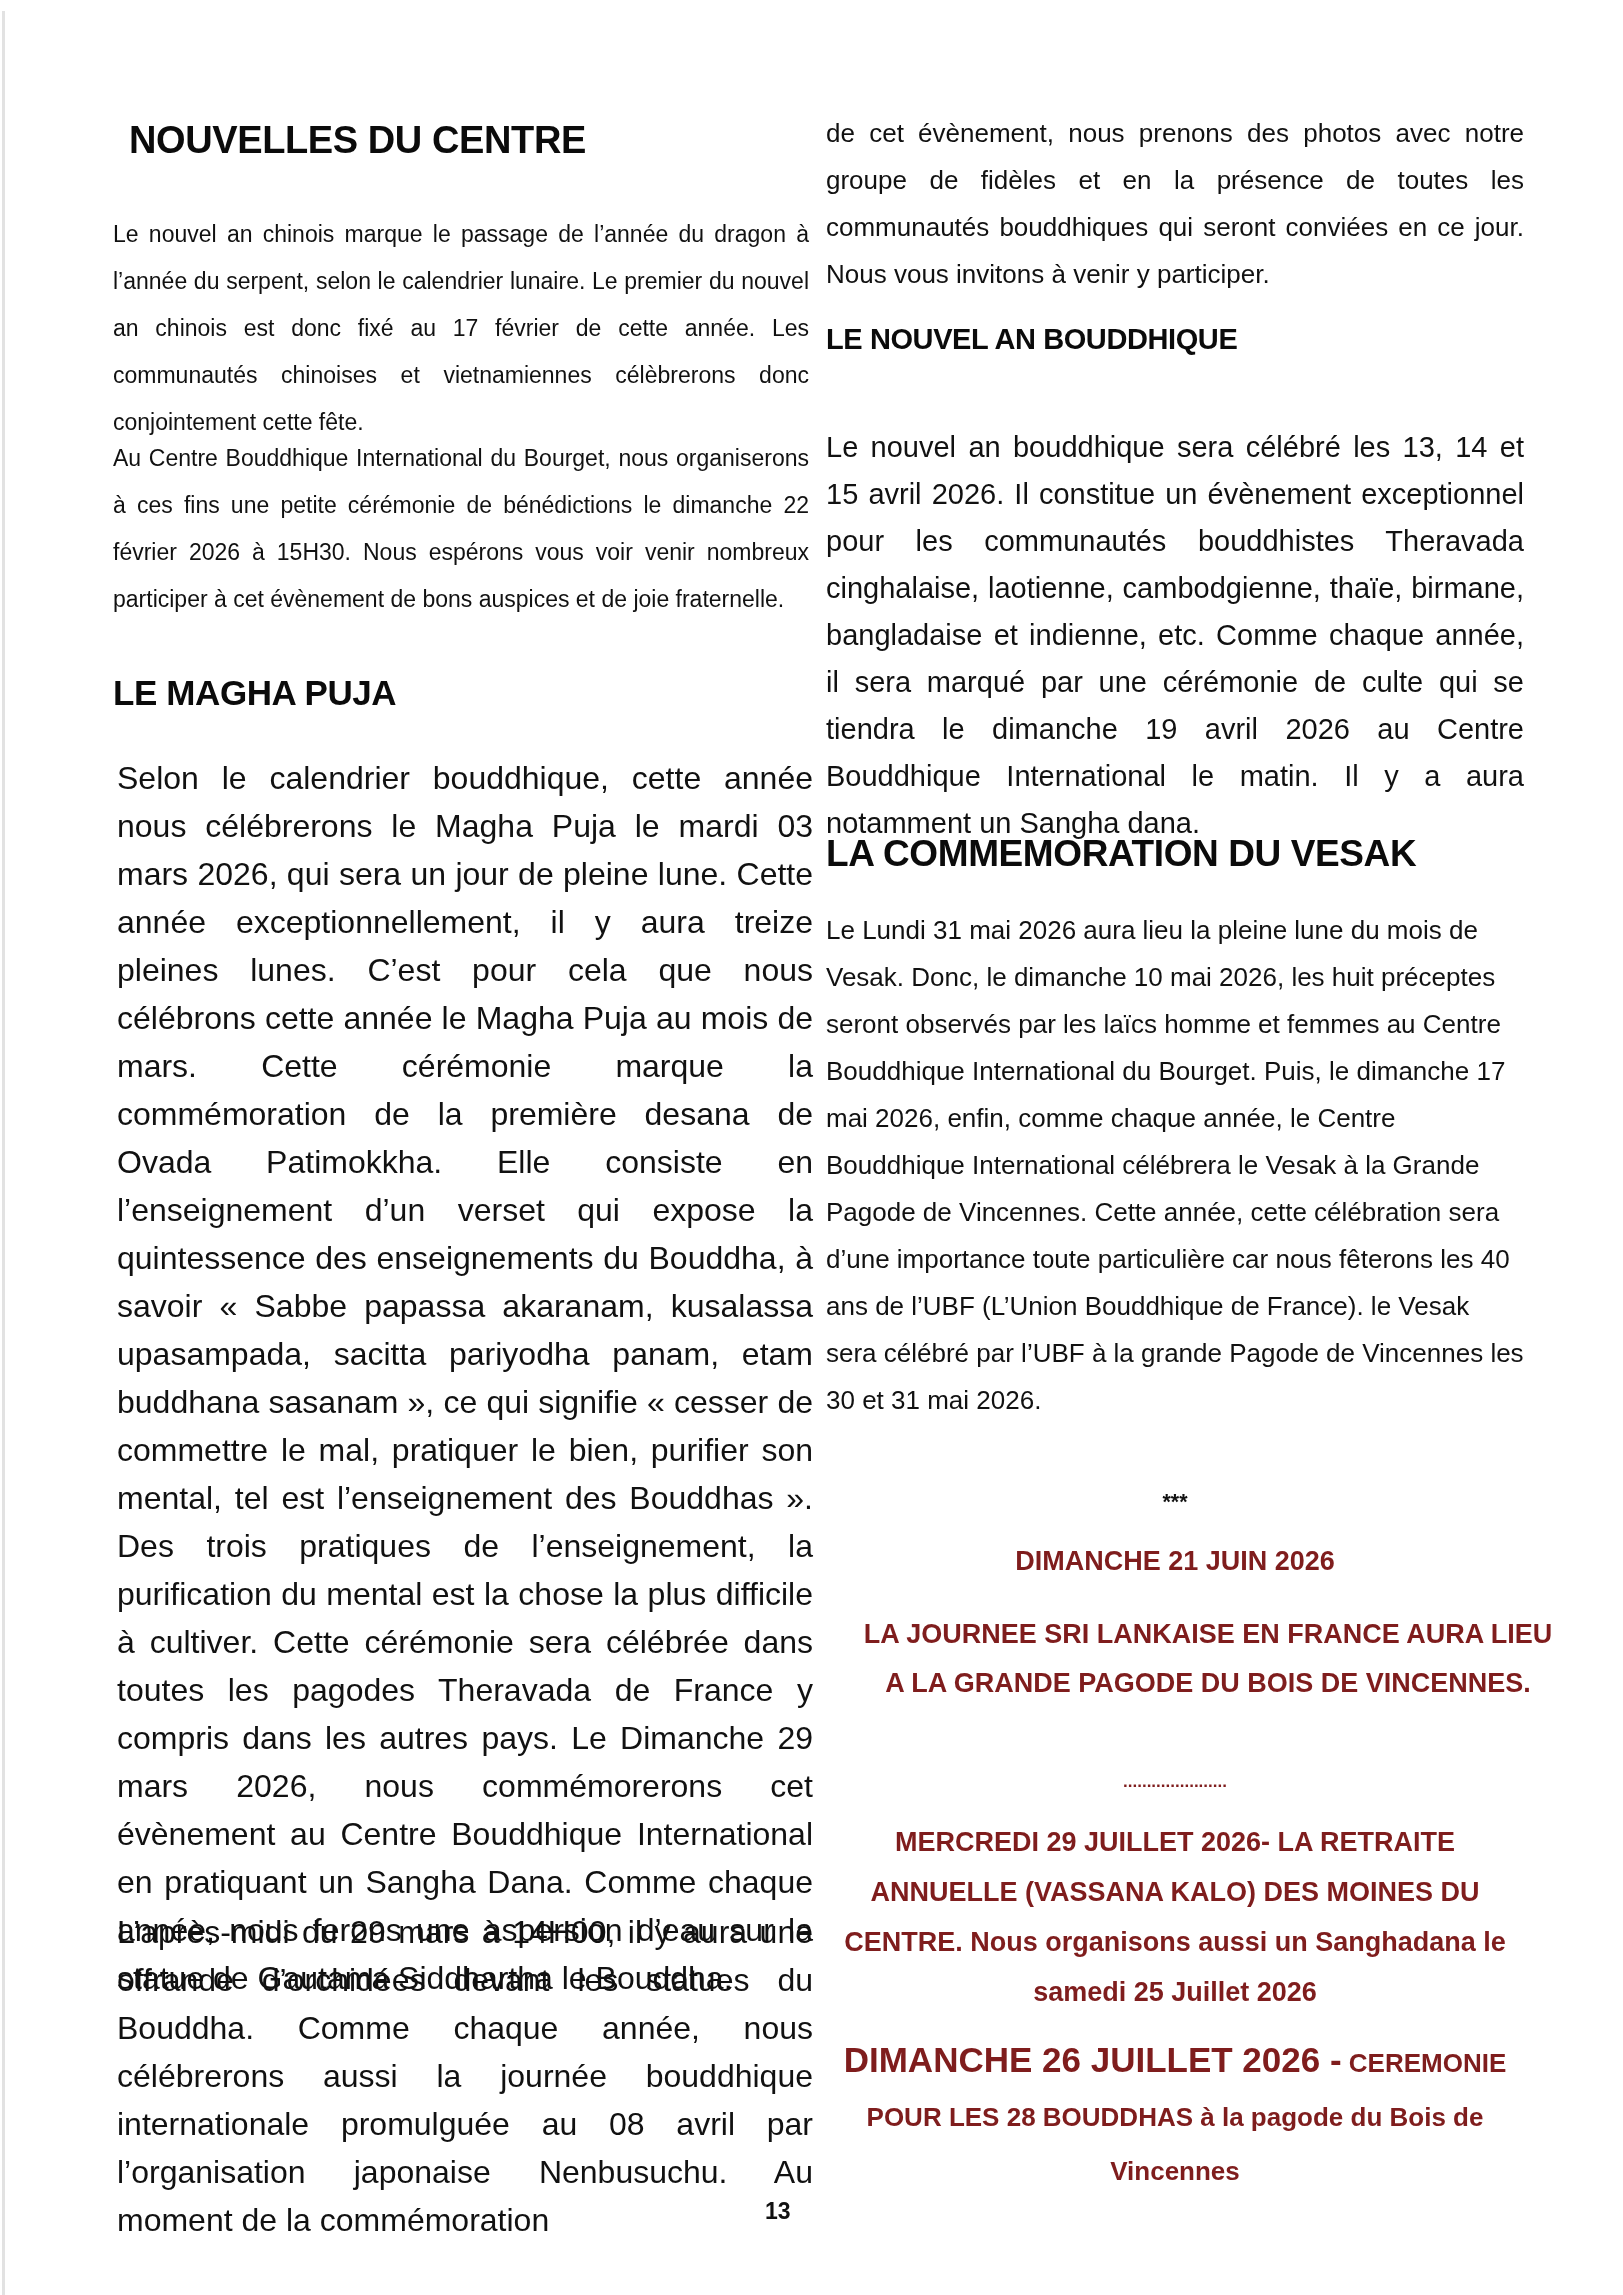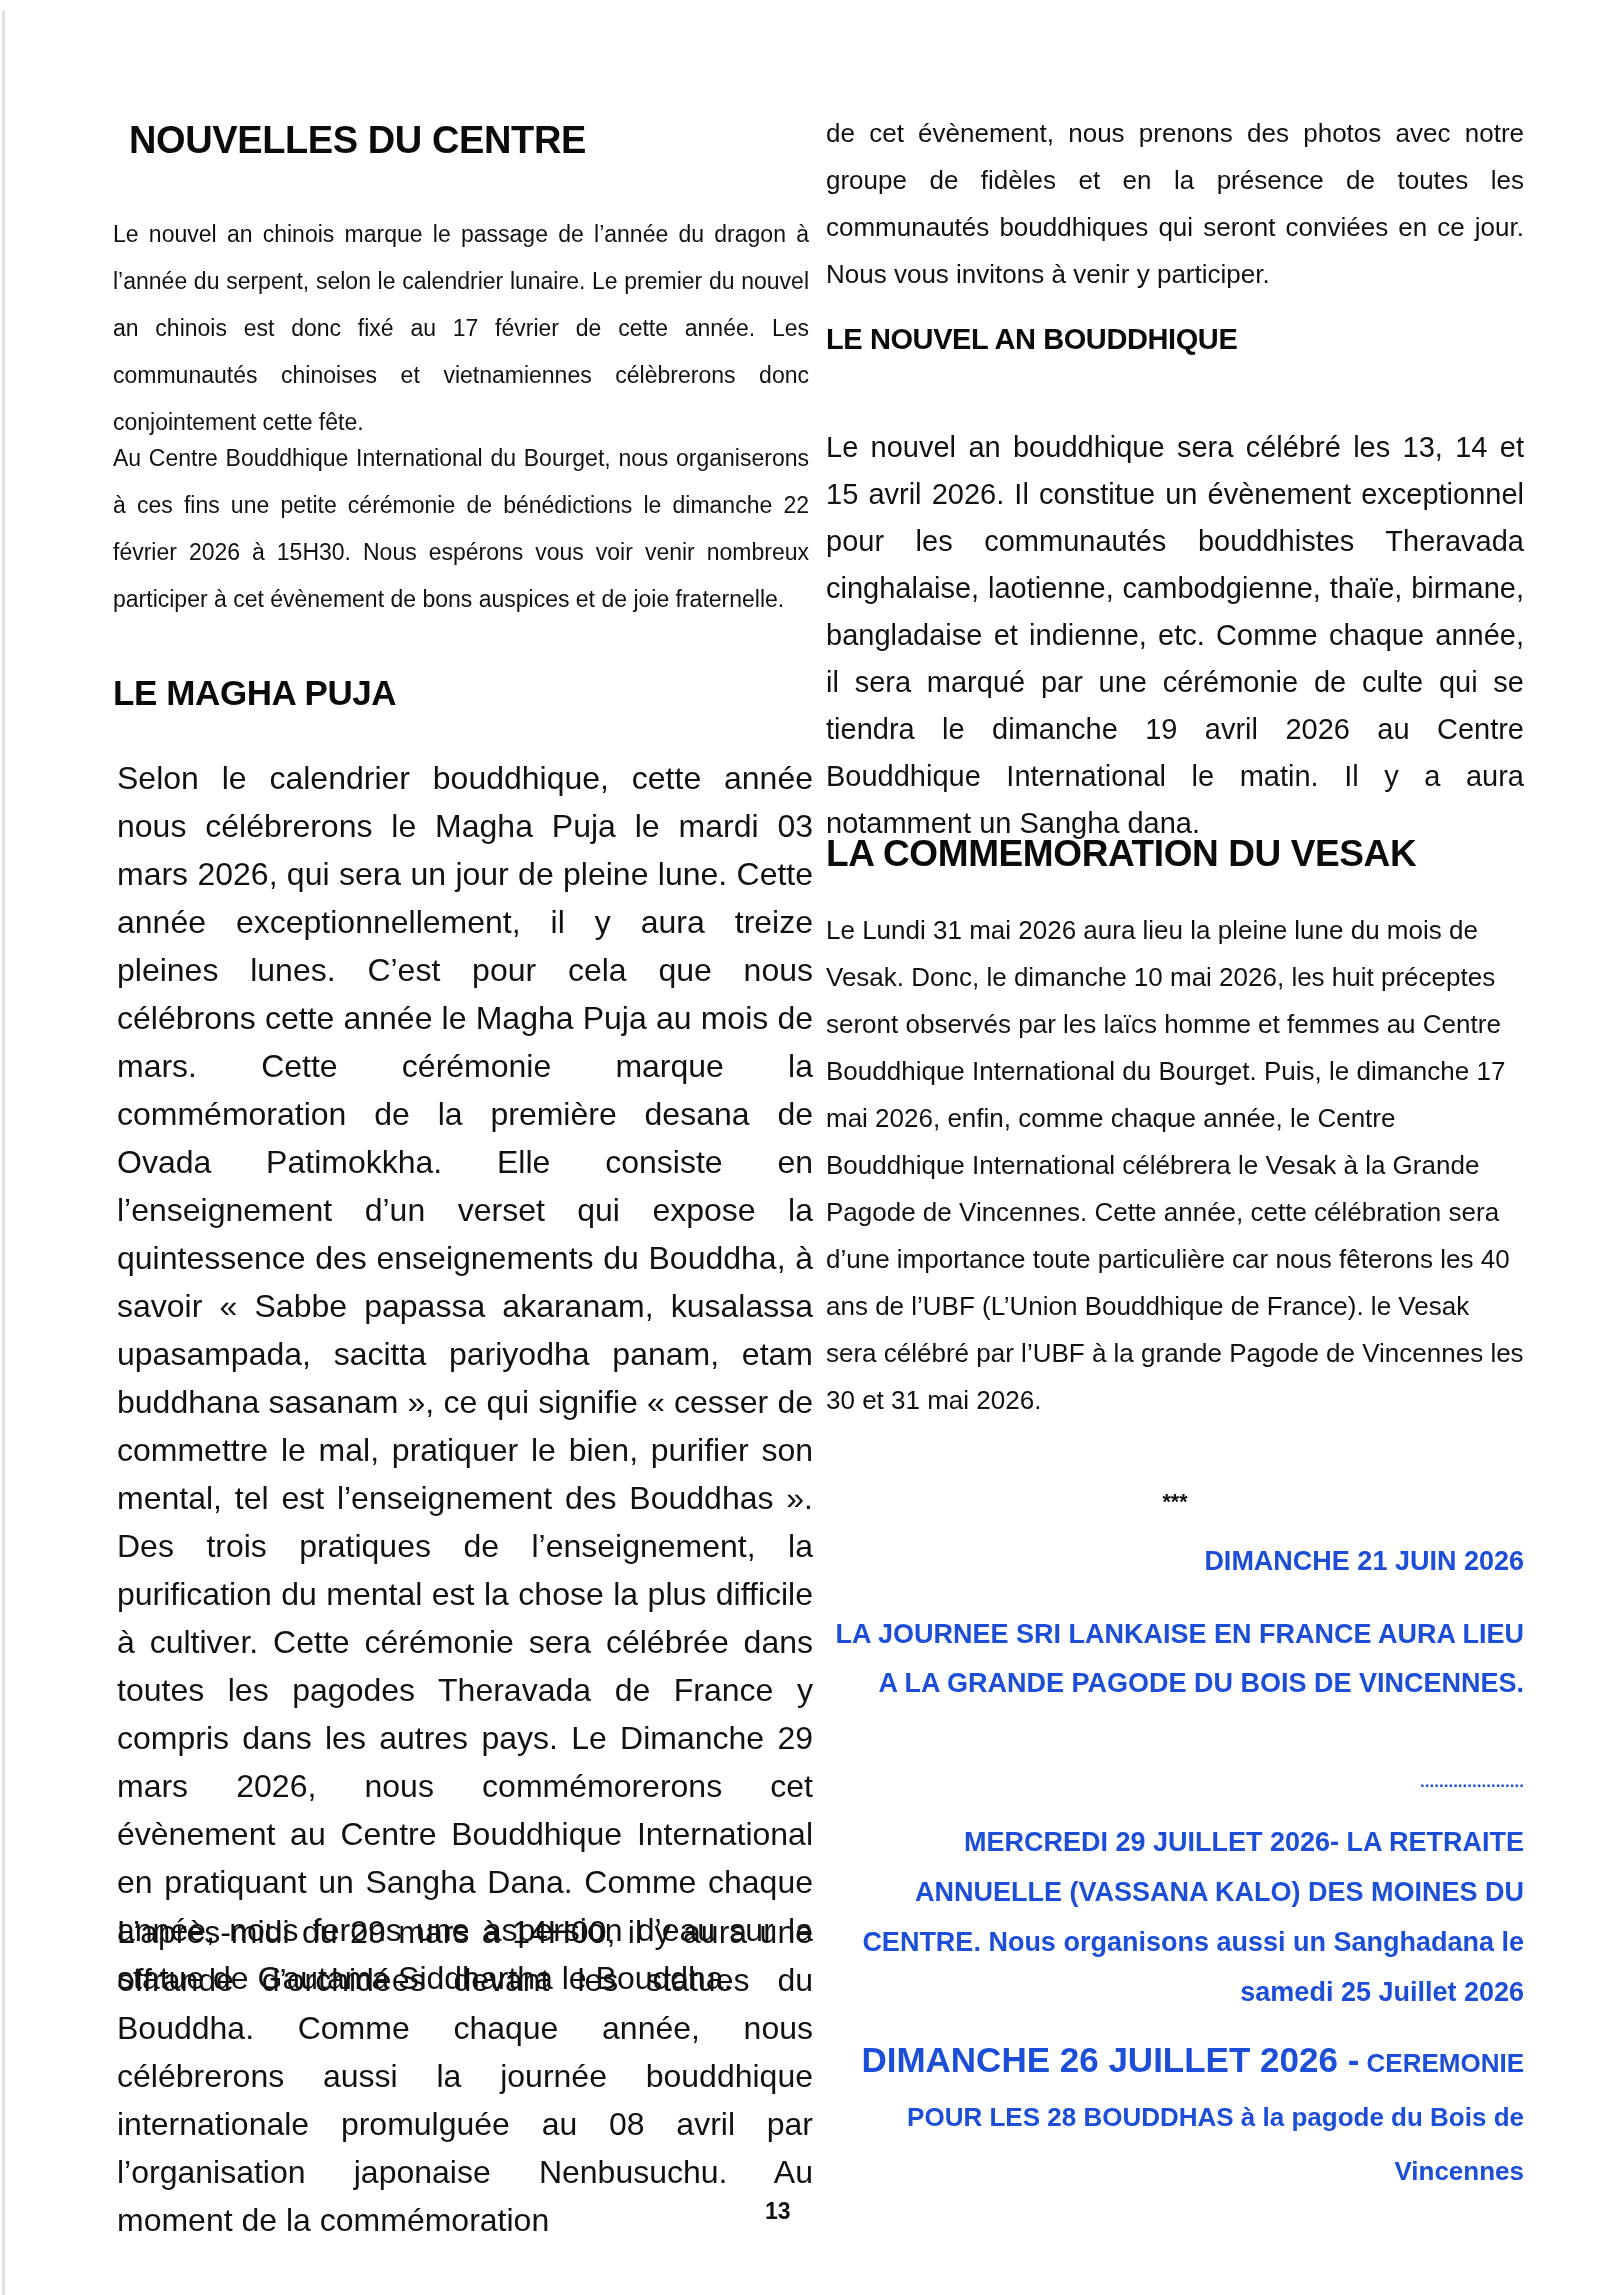--- a/index.html
+++ b/index.html
@@ -51,23 +51,23 @@
   .p-nouvel-an { top: 424px; font-size: 29px; line-height: 47px; }
   .h-vesak { position: absolute; top: 833px; left: 0; font-size: 37px; }
   .p-vesak {
     position: absolute; left: 0; width: 698px; top: 907px;
     font-size: 26px; line-height: 47px; text-align: left;
   }
   .stars {
     position: absolute; left: 0; width: 698px; top: 1491px;
     text-align: center; font-size: 21.4px; font-weight: bold; line-height: 23px;
   }
-  .red { color: #1d4ed8; font-weight: bold; text-align: right; position: absolute; left: 0; width: 698px; }
+  .red { color: #7f1d1d; font-weight: bold; text-align: center; position: absolute; left: 0; width: 698px; }
   .r-date1 { top: 1543px; font-size: 27px; line-height: 37px; }
-  .r-journee { top: 1610px; font-size: 27px; line-height: 49px; }
+  .r-journee { top: 1610px; font-size: 27px; line-height: 49px; margin-left: 33px; }
   .r-dots { top: 1774px; font-size: 17px; line-height: 15.3px; letter-spacing: 0; }
   .r-retraite { top: 1817px; font-size: 27px; line-height: 50px; }
   .r-ceremonie { top: 2035px; line-height: 49px; }
   .r-big { font-size: 35px; }
   .r-small { font-size: 26px; }
 
   .page-number {
     position: absolute; left: 765px; top: 2198px;
     font-size: 23px; font-weight: bold;
   }

